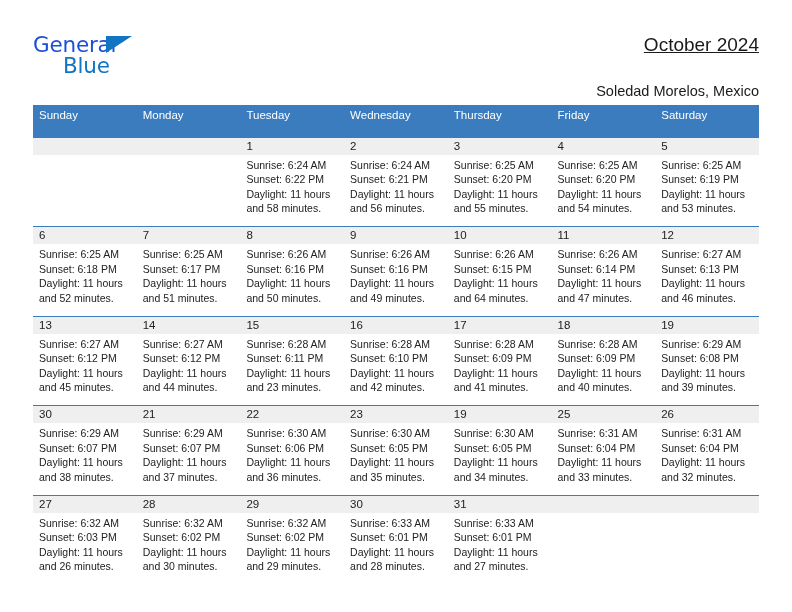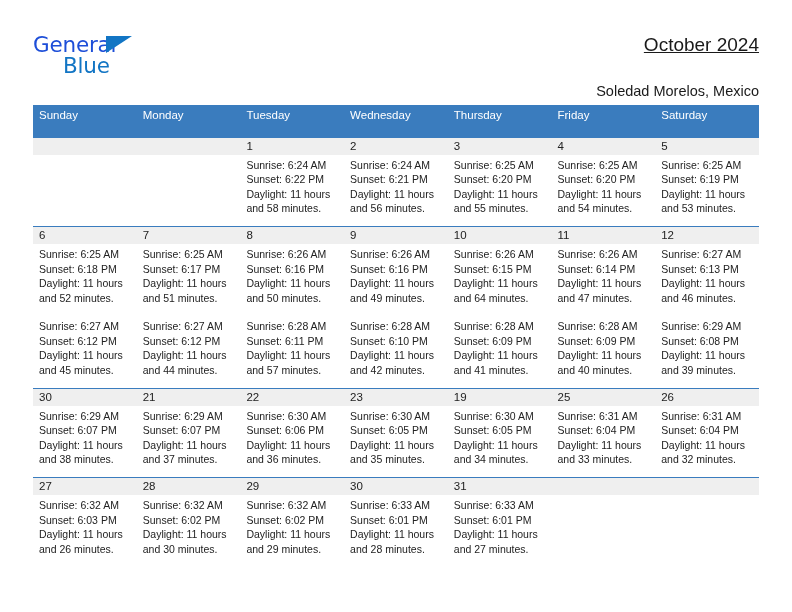--- a/index.html
+++ b/index.html
@@ -266,38 +266,47 @@
             <span class="cell-line">Daylight: 11 hours</span>
             <span class="cell-line">and 47 minutes.</span>
           </td>
           <td>
             <span class="cell-line">Sunrise: 6:27 AM</span>
             <span class="cell-line">Sunset: 6:13 PM</span>
             <span class="cell-line">Daylight: 11 hours</span>
             <span class="cell-line">and 46 minutes.</span>
           </td>
         </tr>
+        <tr class="daynum-row">
+          <td>13</td>
+          <td>14</td>
+          <td>15</td>
+          <td>16</td>
+          <td>17</td>
+          <td>18</td>
+          <td>19</td>
+        </tr>
         <tr class="detail-row">
           <td>
             <span class="cell-line">Sunrise: 6:27 AM</span>
             <span class="cell-line">Sunset: 6:12 PM</span>
             <span class="cell-line">Daylight: 11 hours</span>
             <span class="cell-line">and 45 minutes.</span>
           </td>
           <td>
             <span class="cell-line">Sunrise: 6:27 AM</span>
             <span class="cell-line">Sunset: 6:12 PM</span>
             <span class="cell-line">Daylight: 11 hours</span>
             <span class="cell-line">and 44 minutes.</span>
           </td>
           <td>
             <span class="cell-line">Sunrise: 6:28 AM</span>
             <span class="cell-line">Sunset: 6:11 PM</span>
             <span class="cell-line">Daylight: 11 hours</span>
-            <span class="cell-line">and 57 minutes.</span>
+            <span class="cell-line">and 23 minutes.</span>
           </td>
           <td>
             <span class="cell-line">Sunrise: 6:28 AM</span>
             <span class="cell-line">Sunset: 6:10 PM</span>
             <span class="cell-line">Daylight: 11 hours</span>
             <span class="cell-line">and 42 minutes.</span>
           </td>
           <td>
             <span class="cell-line">Sunrise: 6:28 AM</span>
             <span class="cell-line">Sunset: 6:09 PM</span>

